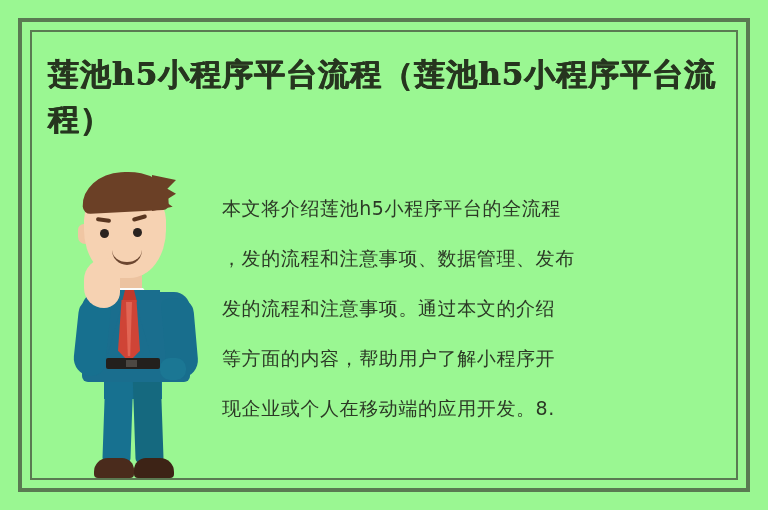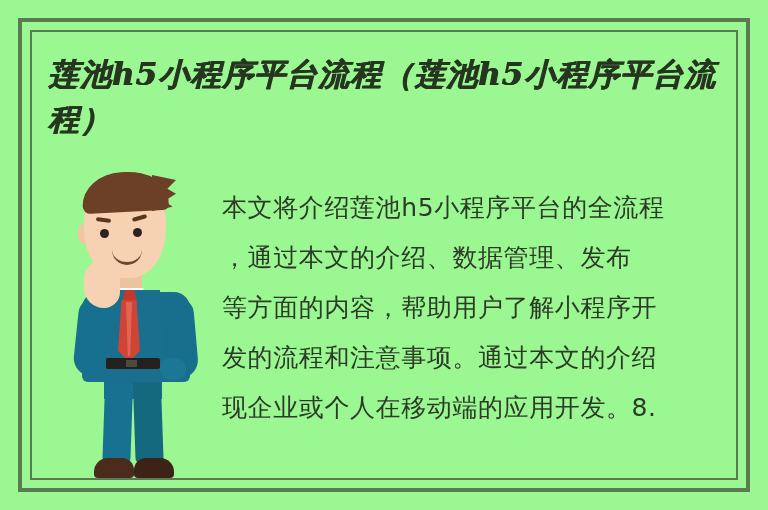--- a/index.html
+++ b/index.html
@@ -47,34 +47,33 @@
   .title {
     position: absolute;
     left: 48px;
     top: 52px;
     width: 672px;
     color: #26351f;
     font-family: "DejaVu Serif", "Liberation Serif", serif;
     font-size: 31px;
     line-height: 45px;
     font-weight: 700;
-    font-style: italic;
     letter-spacing: 1px;
     text-shadow: 0.6px 0 0 #26351f, -0.4px 0.4px 0 #3a4f30;
     white-space: normal;
   }
 
   
   .body-copy {
     position: absolute;
     left: 222px;
     top: 183px;
     width: 314px;
     color: #2c3a26;
-    font-size: 25px;
+    font-size: 19px;
     line-height: 50px;
     letter-spacing: 0.6px;
     white-space: nowrap;
   }
   .body-copy .line {
     height: 50px;
     display: block;
   }
 
   
@@ -365,23 +364,23 @@
 
 <div class="poster">
 
   <div class="frame-outer"></div>
   <div class="frame-inner"></div>
 
   <div class="title">莲池h5小程序平台流程（莲池h5小程序平台流程）</div>
 
   <div class="body-copy">
     <span class="line">本文将介绍莲池h5小程序平台的全流程</span>
-    <span class="line">，通过本文的介绍、数据管理、发布</span>
+    <span class="line">，发的流程和注意事项、数据管理、发布</span>
+    <span class="line">发的流程和注意事项。通过本文的介绍</span>
     <span class="line">等方面的内容，帮助用户了解小程序开</span>
-    <span class="line">发的流程和注意事项。通过本文的介绍</span>
     <span class="line">现企业或个人在移动端的应用开发。8.</span>
   </div>
 
   <div class="person">
     <div class="arm-r"></div>
     <div class="hand-r"></div>
 
     <div class="hips"></div>
     <div class="leg-l"></div>
     <div class="leg-r"></div>

